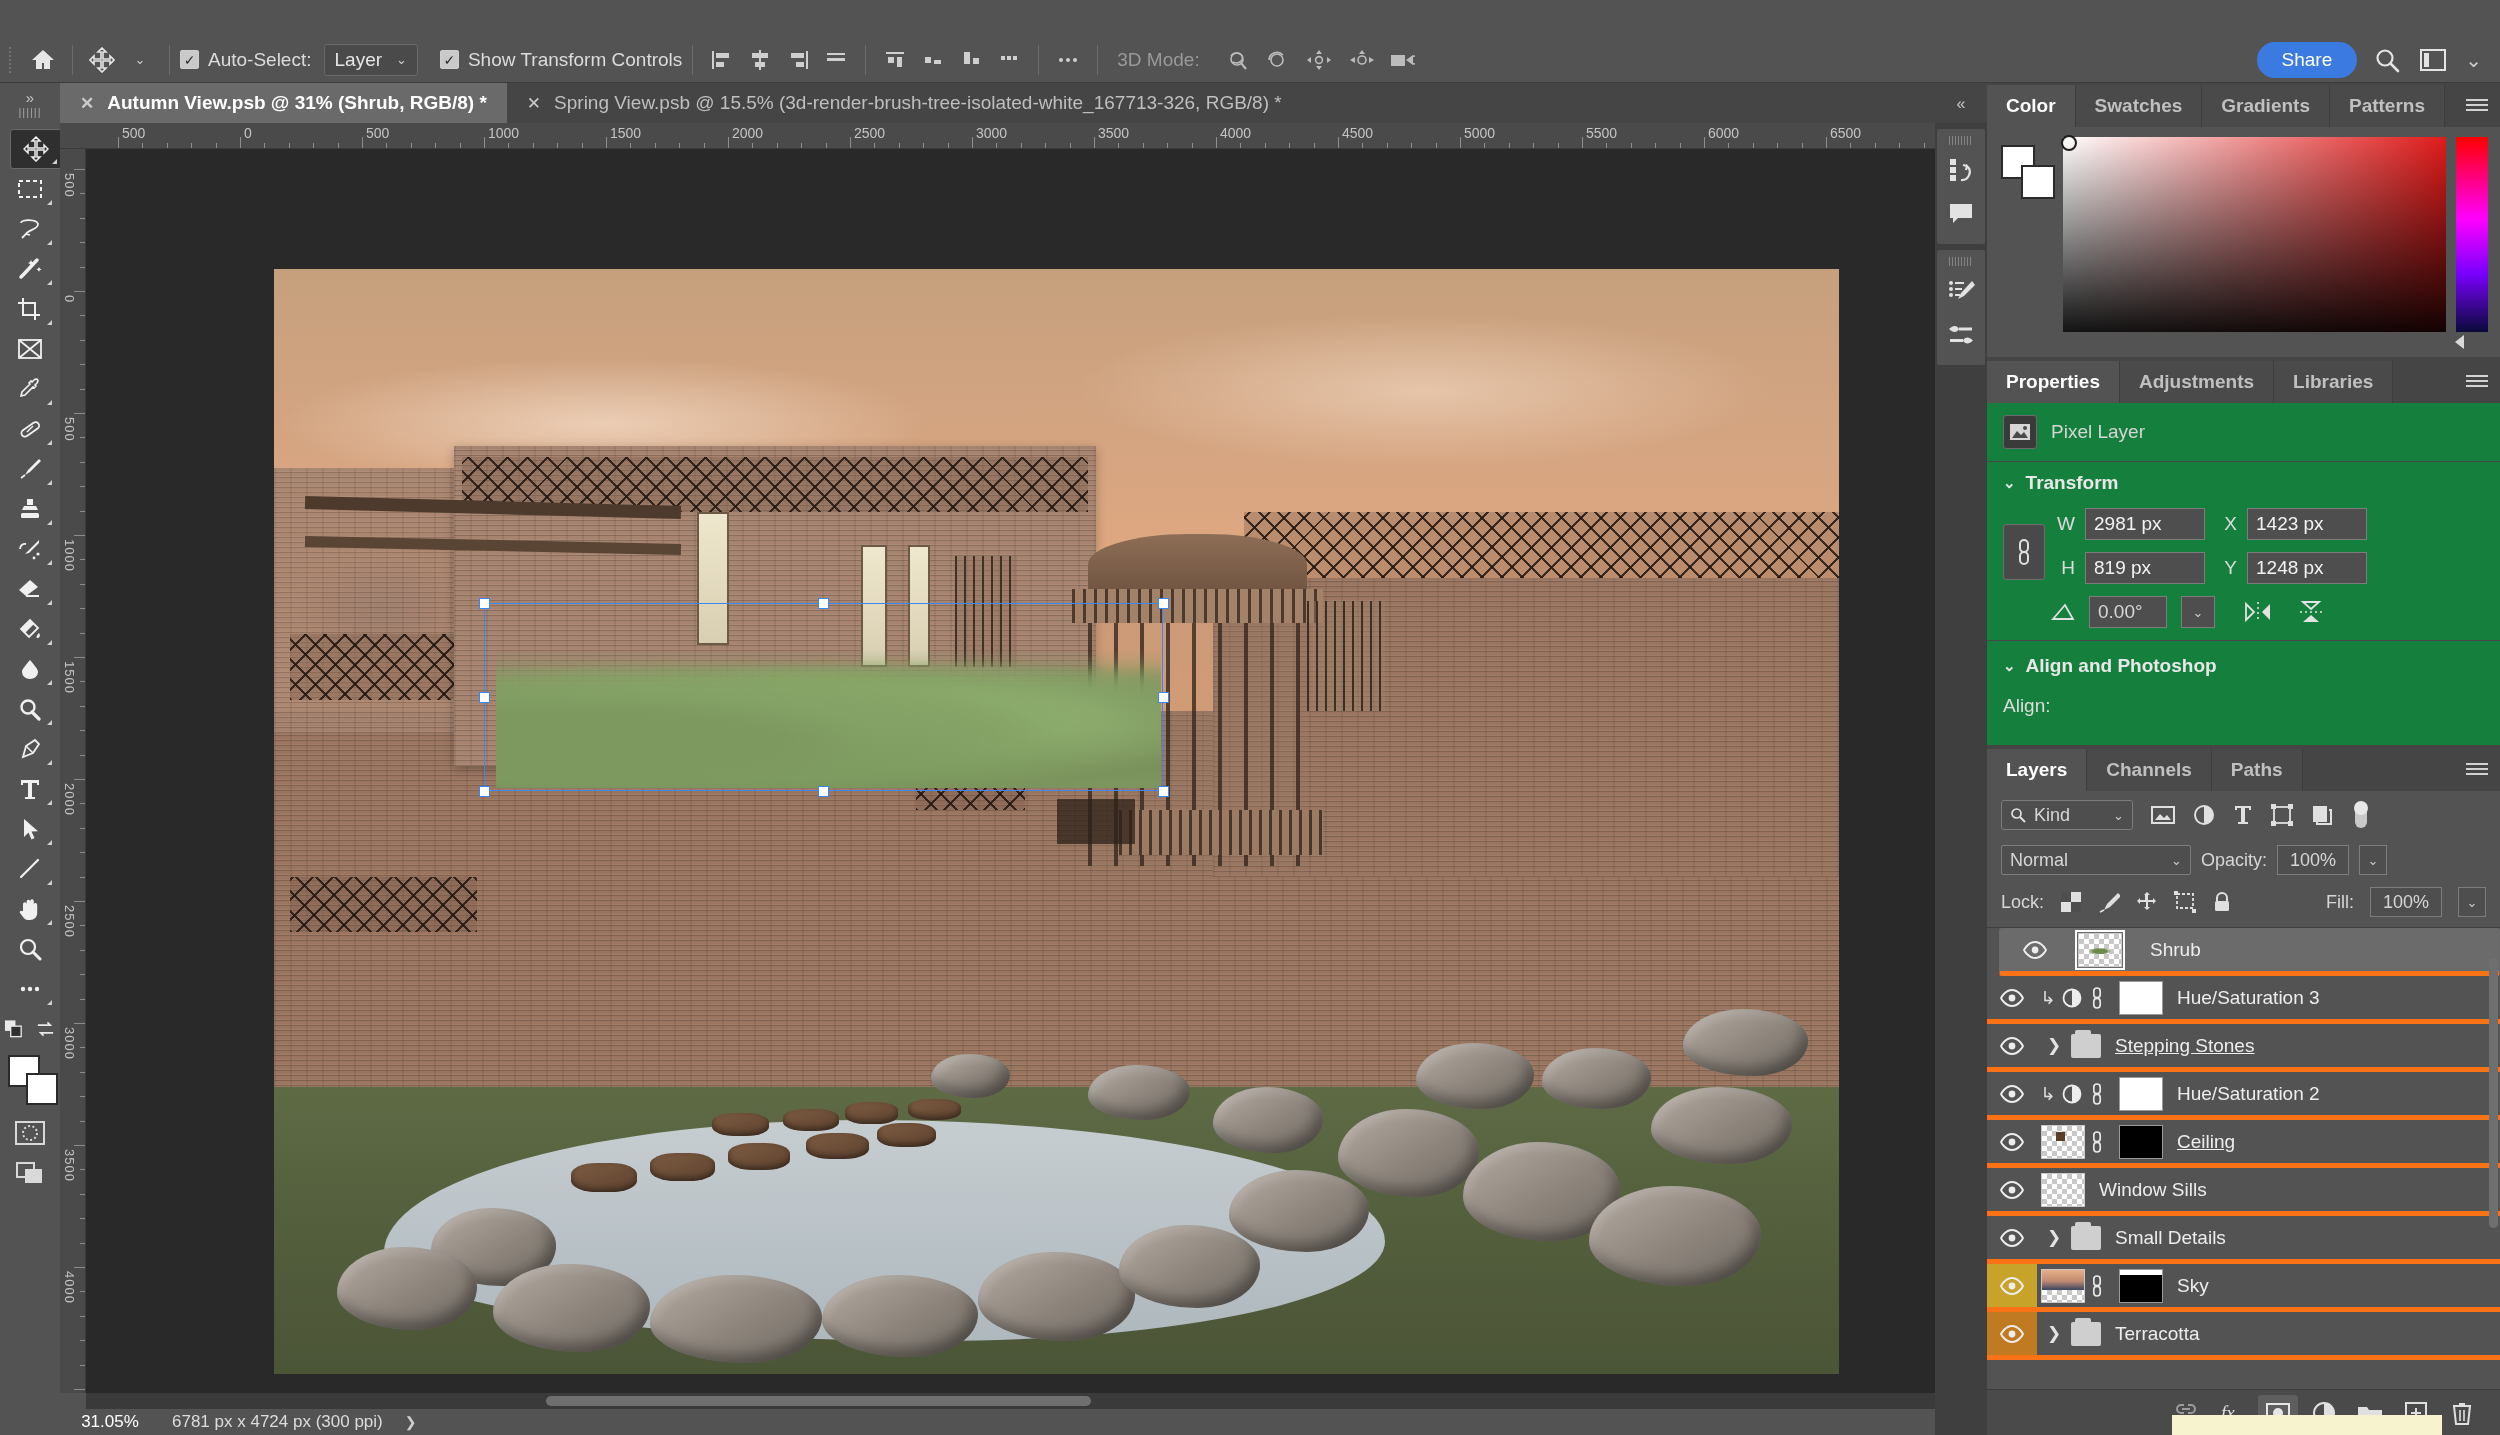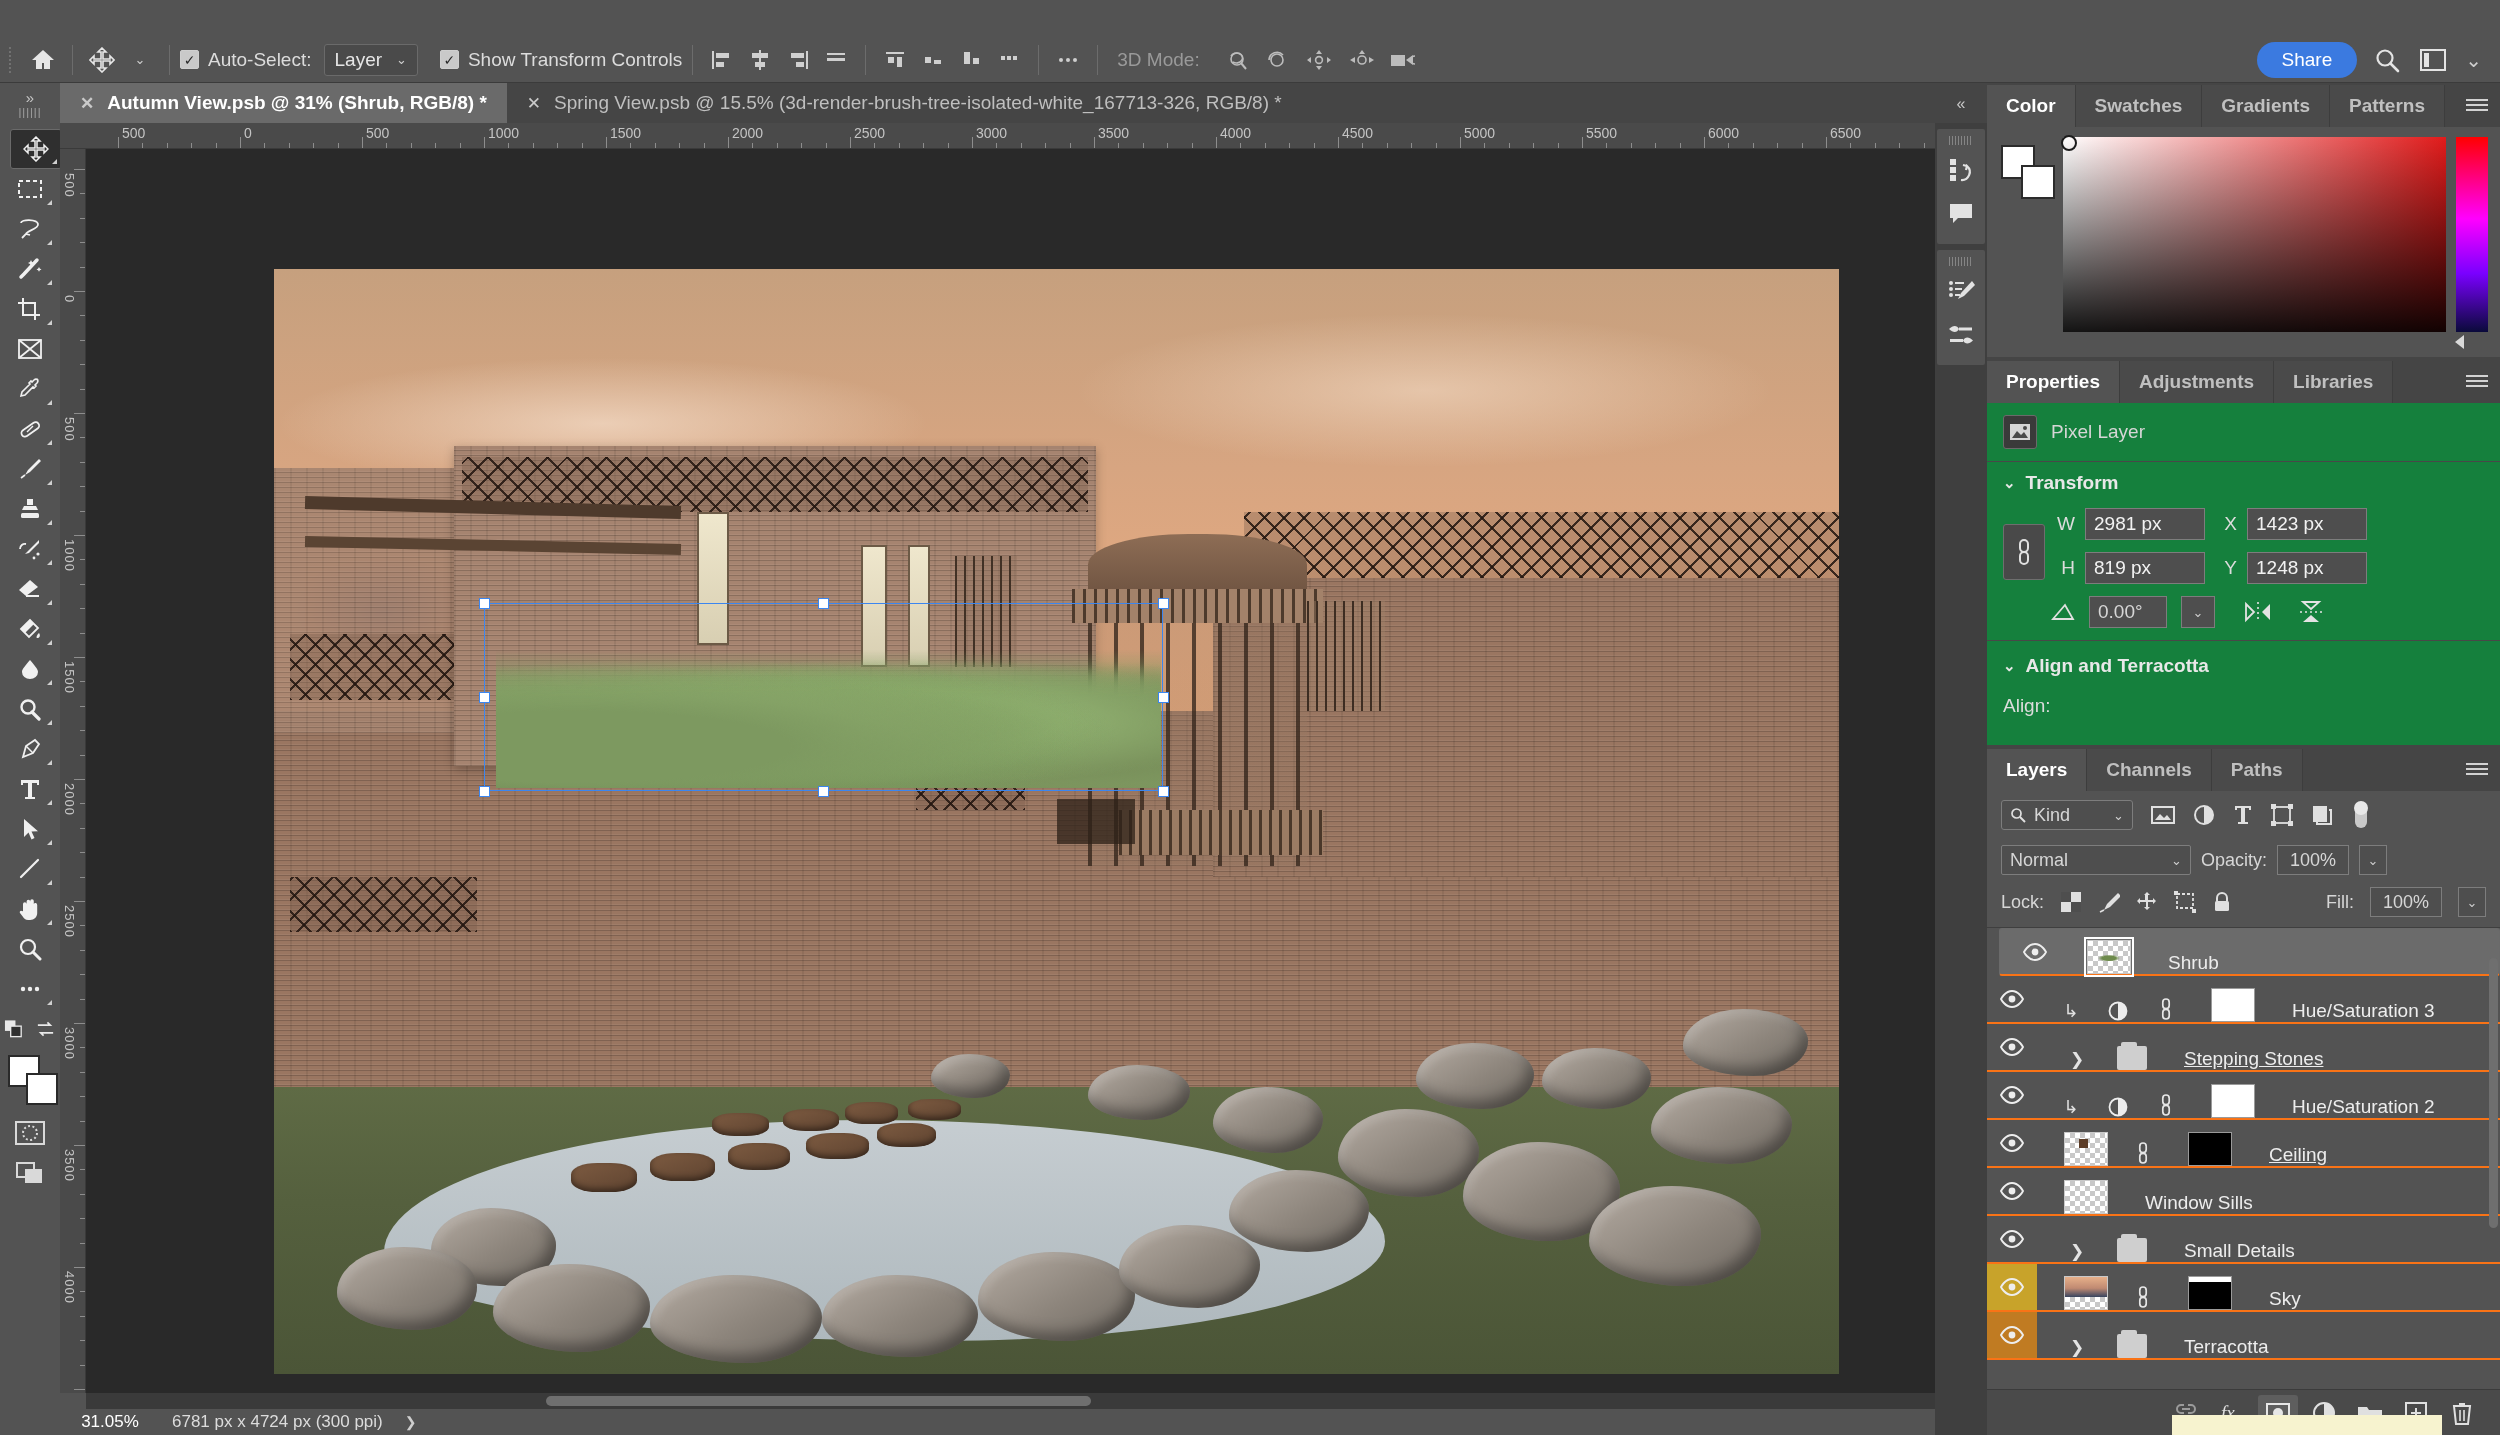--- a/index.html
+++ b/index.html
@@ -249,22 +249,22 @@
     height:30px; width:190px; display:flex;align-items:center; padding:0 8px;
     font-size:18px; }
   .numin{ background:#4e4e4e; border:1px solid #7d7d7d; height:30px; width:72px;
     display:flex;align-items:center;justify-content:center; font-size:18px; }
   .numdd{ background:#4e4e4e; border:1px solid #7d7d7d; height:30px; width:28px;
     display:flex;align-items:center;justify-content:center; font-size:13px; }
   .lockrow{ display:flex; align-items:center; gap:16px; padding:4px 14px 10px;
     font-size:18px; border-bottom:1px solid #3f3f3f; }
 
   .layerlist{ flex:1; overflow:hidden; position:relative; }
-  .lrow{ display:flex; align-items:flex-end; height:48px;
-    border-bottom:2px solid #f97316; position:relative;gap:23px; }
+  .lrow{ display:flex; align-items:center; height:48px;
+    border-bottom:5px solid #f97316; position:relative; }
   .lrow.sel{ background:#6b6b6b; }
   .eyecell{ width:50px; display:flex; align-items:center; justify-content:center;
     height:100%; }
   .eyecell.hl{ background:#c8a32a; }
   .eyecell.hl2{ background:#c07b22; }
   .thumb{ width:44px; height:34px; border:1px solid #c9c9c9; margin-left:4px;
     background-image:
       linear-gradient(45deg,#c8c8c8 25%,transparent 25%,transparent 75%,#c8c8c8 75%),
       linear-gradient(45deg,#c8c8c8 25%,#ffffff 25%,#ffffff 75%,#c8c8c8 75%);
     background-size:10px 10px; background-position:0 0,5px 5px; }
@@ -1040,21 +1040,21 @@
                   <path d="M6 23 H22 L14 16z" fill="#e3e3e3"></path>
                   <path d="M3 13 h22" stroke="#e3e3e3" stroke-width="1.6" stroke-dasharray="2 3"></path>
                 </svg>
             </span>
           </div>
         </div>
 
         <div class="section" style="border-top:1px solid #484848; padding-top:14px;">
           <div class="sechead">
             <span style="font-size:15px">⌄</span>
-            <span>Align and Terracotta</span>
+            <span>Align and Photoshop</span>
           </div>
           <div class="alignlab">Align:</div>
         </div>
       </div>
     </div>
 
     <div class="pan" style="flex:1; display:flex; flex-direction:column; margin-top:4px;">
       <div class="pantabs">
         <div class="ptab active">Layers</div>
         <div class="ptab">Channels</div>

